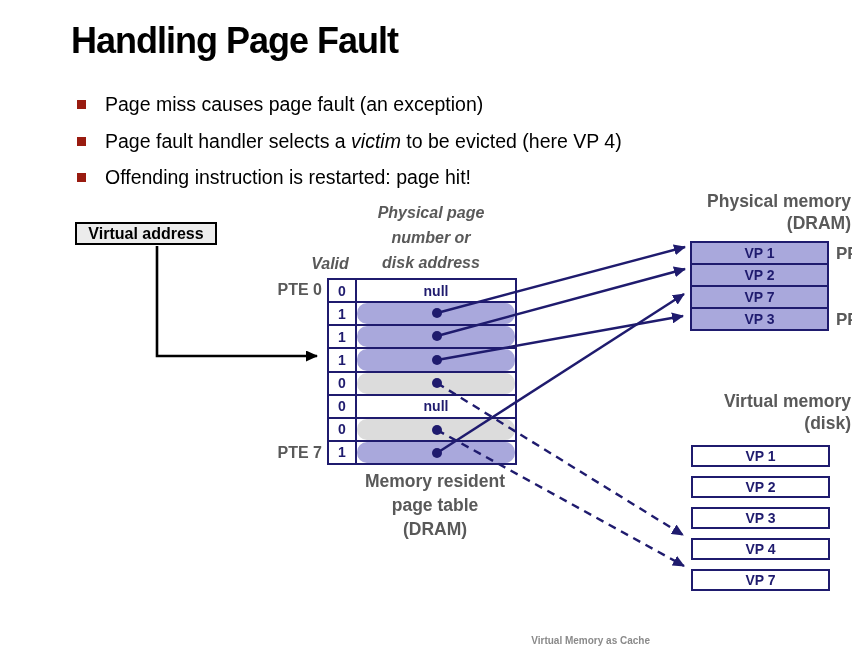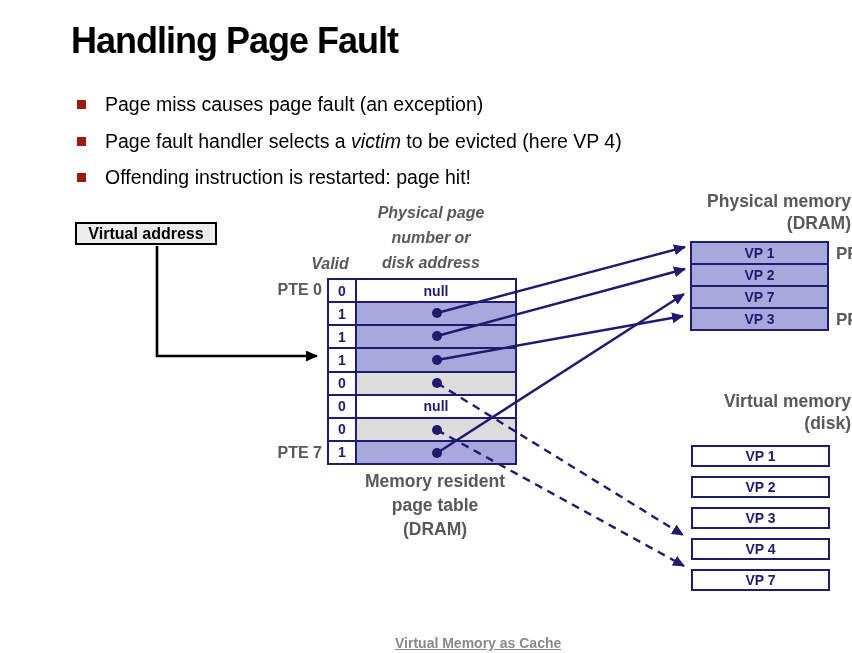--- a/index.html
+++ b/index.html
@@ -35,21 +35,21 @@
   }
   .pt-row{flex:1;display:flex;border-bottom:2px solid #1f1b6e;}
   .pt-row:last-child{border-bottom:none;}
   .pt-valid{
     width:28px;flex:0 0 28px;border-right:2px solid #1f1b6e;background:#fff;
     display:flex;align-items:center;justify-content:center;
     color:#1f1b6e;font-weight:bold;font-size:14px;
   }
   .pt-data{
     flex:1;display:flex;align-items:center;justify-content:center;
-    color:#1f1b6e;font-weight:bold;font-size:14px;
+    color:#1f1b6e;font-weight:bold;font-size:14px;border-radius:10px;
   }
   .pt-caption{left:300px;top:469px;width:180px;text-align:center;font-size:17.5px;line-height:24px;}
   .mem-title{width:180px;text-align:right;font-size:17.5px;line-height:22px;}
   .dram-title{left:626px;top:190px;}
   .disk-title{left:626px;top:390px;}
   .dram-table{
     left:645px;top:241px;width:139px;height:90px;border:2px solid #1f1b6e;
     display:flex;flex-direction:column;
   }
   .dram-row{
@@ -59,21 +59,21 @@
   .dram-row:last-child{border-bottom:none;}
   .pp-label{left:791px;font-size:17px;}
   .pp-first{top:244px;}
   .pp-last{top:310px;}
   .disk-stack{left:646px;top:445px;width:139px;display:flex;flex-direction:column;gap:9px;}
   .disk-box{
     height:22px;border:2px solid #1f1b6e;background:#fff;flex:0 0 22px;
     display:flex;align-items:center;justify-content:center;
     color:#1f1b6e;font-weight:bold;font-size:14px;
   }
-  .footer{left:350px;top:635px;width:255px;text-align:left;font-size:14px;color:#8a8a8a;font-weight:bold;text-decoration:underline;}
+  .footer{left:350px;top:635px;width:255px;text-align:right;font-size:10px;color:#8a8a8a;font-weight:bold;}
   .overlay{left:0;top:0;width:852px;height:653px;pointer-events:none;}
 </style>
 </head>
 <body>
 
 <div class="slide">
 
   <div class="abs title">Handling Page Fault</div>
 
   <div class="abs bullets">

